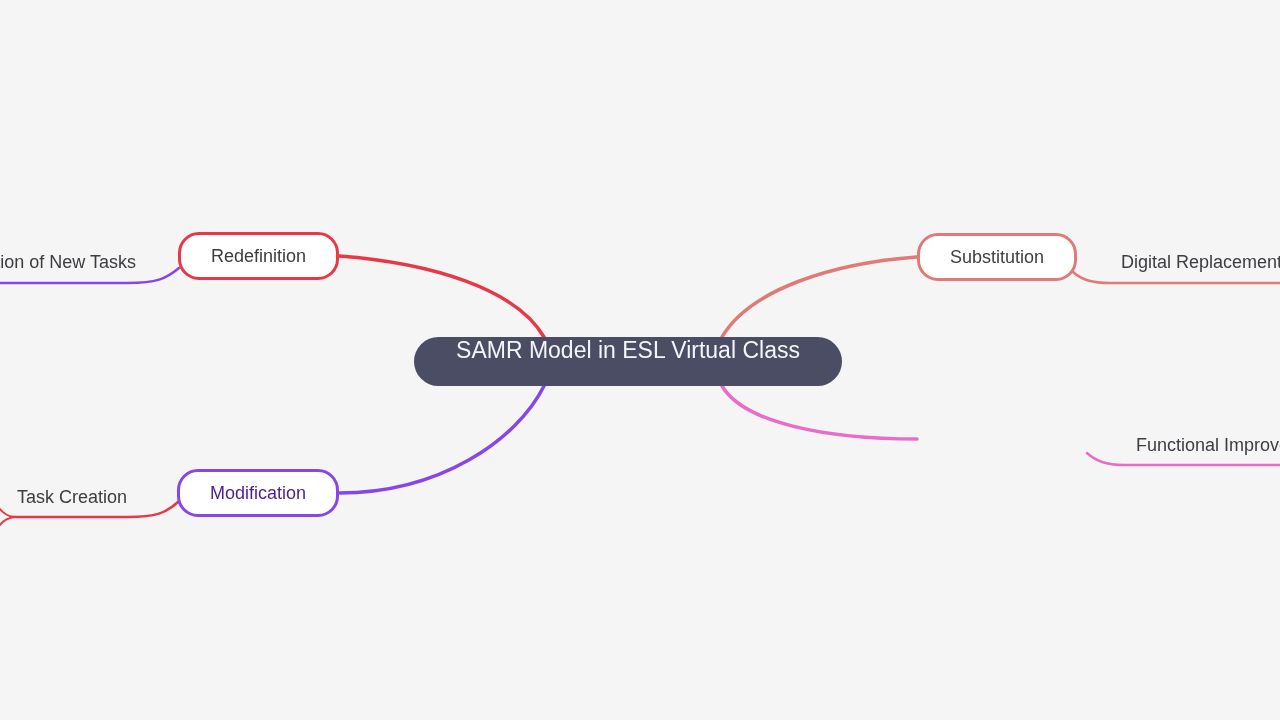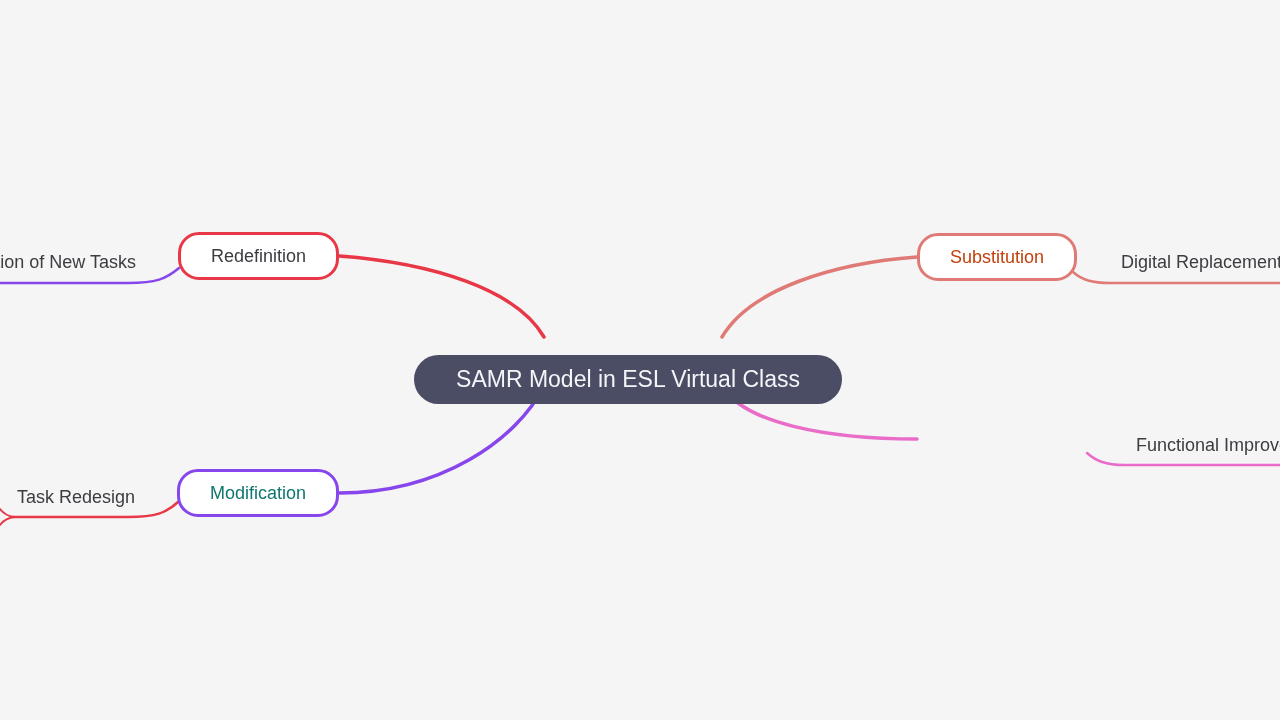--- a/index.html
+++ b/index.html
@@ -35,26 +35,25 @@
     border: 3px solid #22c55e;
     border-radius: 21px;
     font-size: 18px;
     white-space: nowrap;
   }
   .node .lbl { line-height: 1; }
   .root-node {
     position: absolute;
     box-sizing: border-box;
     display: flex;
-    align-items: center;
+    align-items: flex-start;
     justify-content: center;
     border-radius: 24.5px;
     font-size: 23px;
     white-space: nowrap;
-    margin-top: 18px;
   }
   .leaf-label {
     position: absolute;
     font-size: 18px;
     line-height: 1;
     white-space: nowrap;
   }
 </style>
 </head>
 <body>
@@ -78,29 +77,29 @@
 
   <div class="root-node" style="left: 414px; top: 337px; width: 428px; height: 49px; background-color: rgb(74, 77, 100);">
     <span class="lbl" style="color: rgb(244, 245, 248);">SAMR Model in ESL Virtual Class</span>
   </div>
 
   <div class="node" style="left: 178px; top: 232px; width: 161px; height: 48px; border-color: rgb(232, 55, 70);">
     <span class="lbl" style="color: rgb(60, 60, 65);">Redefinition</span>
   </div>
 
   <div class="node" style="left: 917px; top: 233px; width: 160px; height: 48px; border-color: rgb(223, 122, 118);">
-    <span class="lbl" style="color: #c2410c;">Substitution</span>
+    <span class="lbl" style="color: #404040;">Substitution</span>
   </div>
 
 
   <div class="node" style="left: 177px; top: 469px; width: 162px; height: 48px; border-color: rgb(135, 70, 236);">
-    <span class="lbl" style="color: #0f766e;">Modification</span>
+    <span class="lbl" style="color: #4c1d95;">Modification</span>
   </div>
 
   <div class="leaf-label" style="left: -250px; top: 253px; width: 386px; text-align: right; color: rgb(60, 60, 65);">Creation of New Tasks</div>
 
-  <div class="leaf-label" style="left: 17px; top: 488px; color: rgb(60, 60, 65);">Task Redesign</div>
+  <div class="leaf-label" style="left: 17px; top: 488px; color: rgb(60, 60, 65);">Task Creation</div>
 
   <div class="leaf-label" style="left: 1121px; top: 253px; color: rgb(60, 60, 65);">Digital Replacement</div>
 
   <div class="leaf-label" style="left: 1136px; top: 436px; color: rgb(60, 60, 65);">Functional Improvement</div>
 
 </div>
 
 </body></html>

